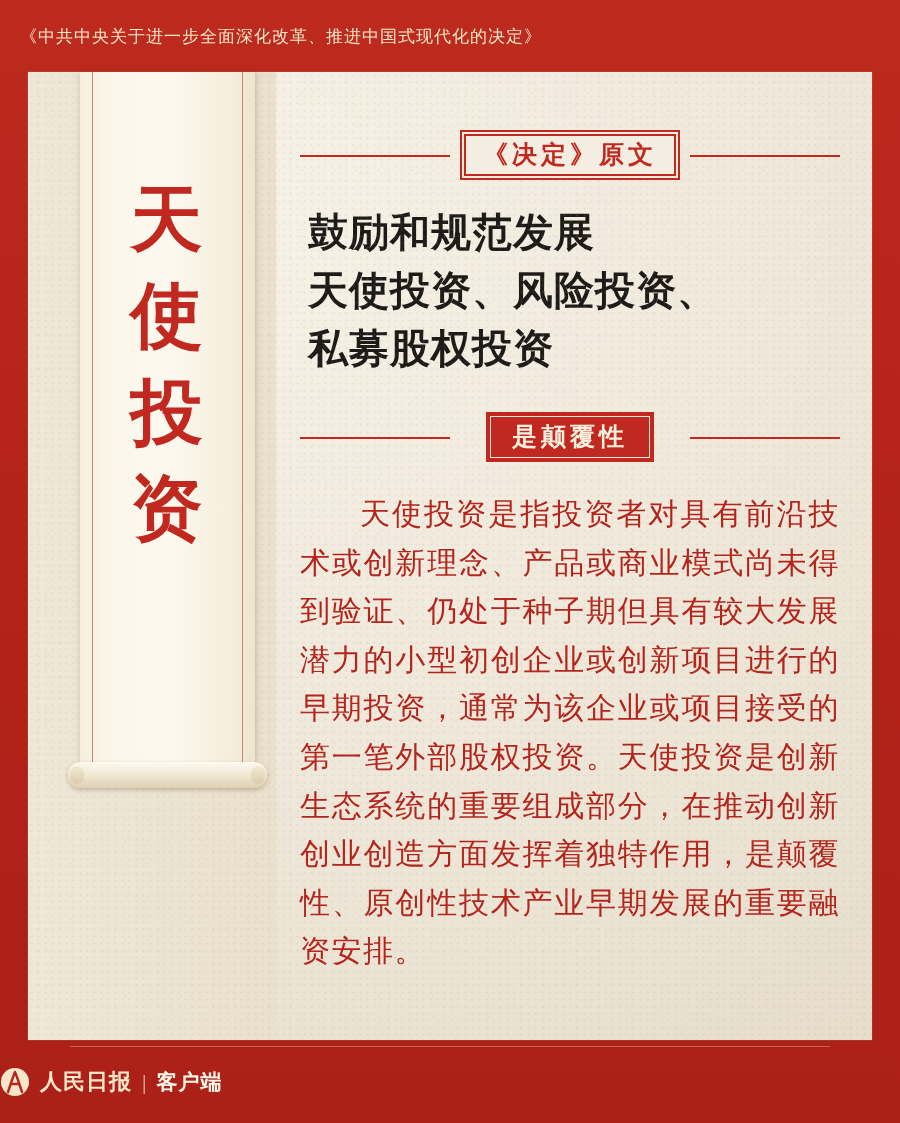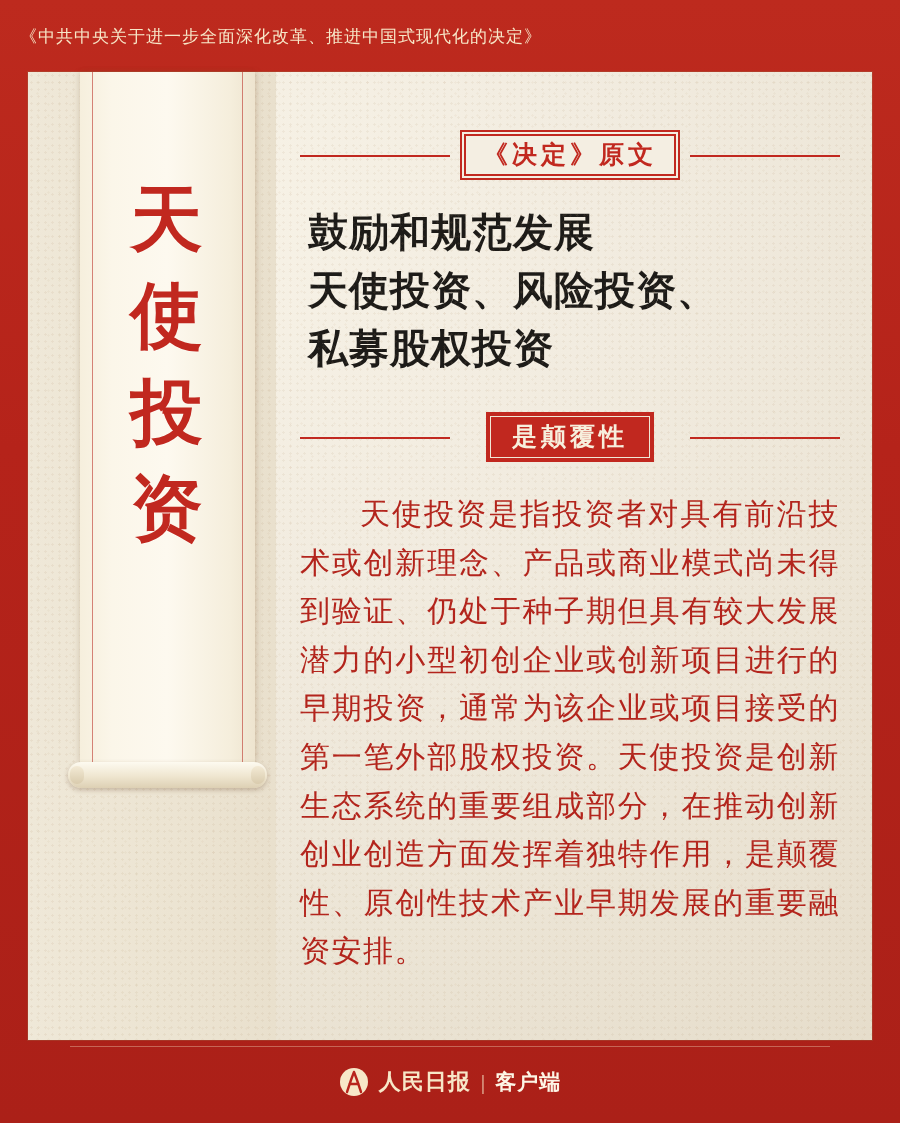--- a/index.html
+++ b/index.html
@@ -219,21 +219,21 @@
 
   
   .footer {
     position: absolute;
     left: 0;
     bottom: 0;
     width: 900px;
     height: 83px;
     display: flex;
     align-items: center;
-    justify-content: center;
+    justify-content: flex-start;
     gap: 10px;
     z-index: 40;
   }
   .footer-rule {
     position: absolute;
     top: 6px;
     left: 50%;
     transform: translateX(-50%);
     width: 760px;
     height: 1px;

